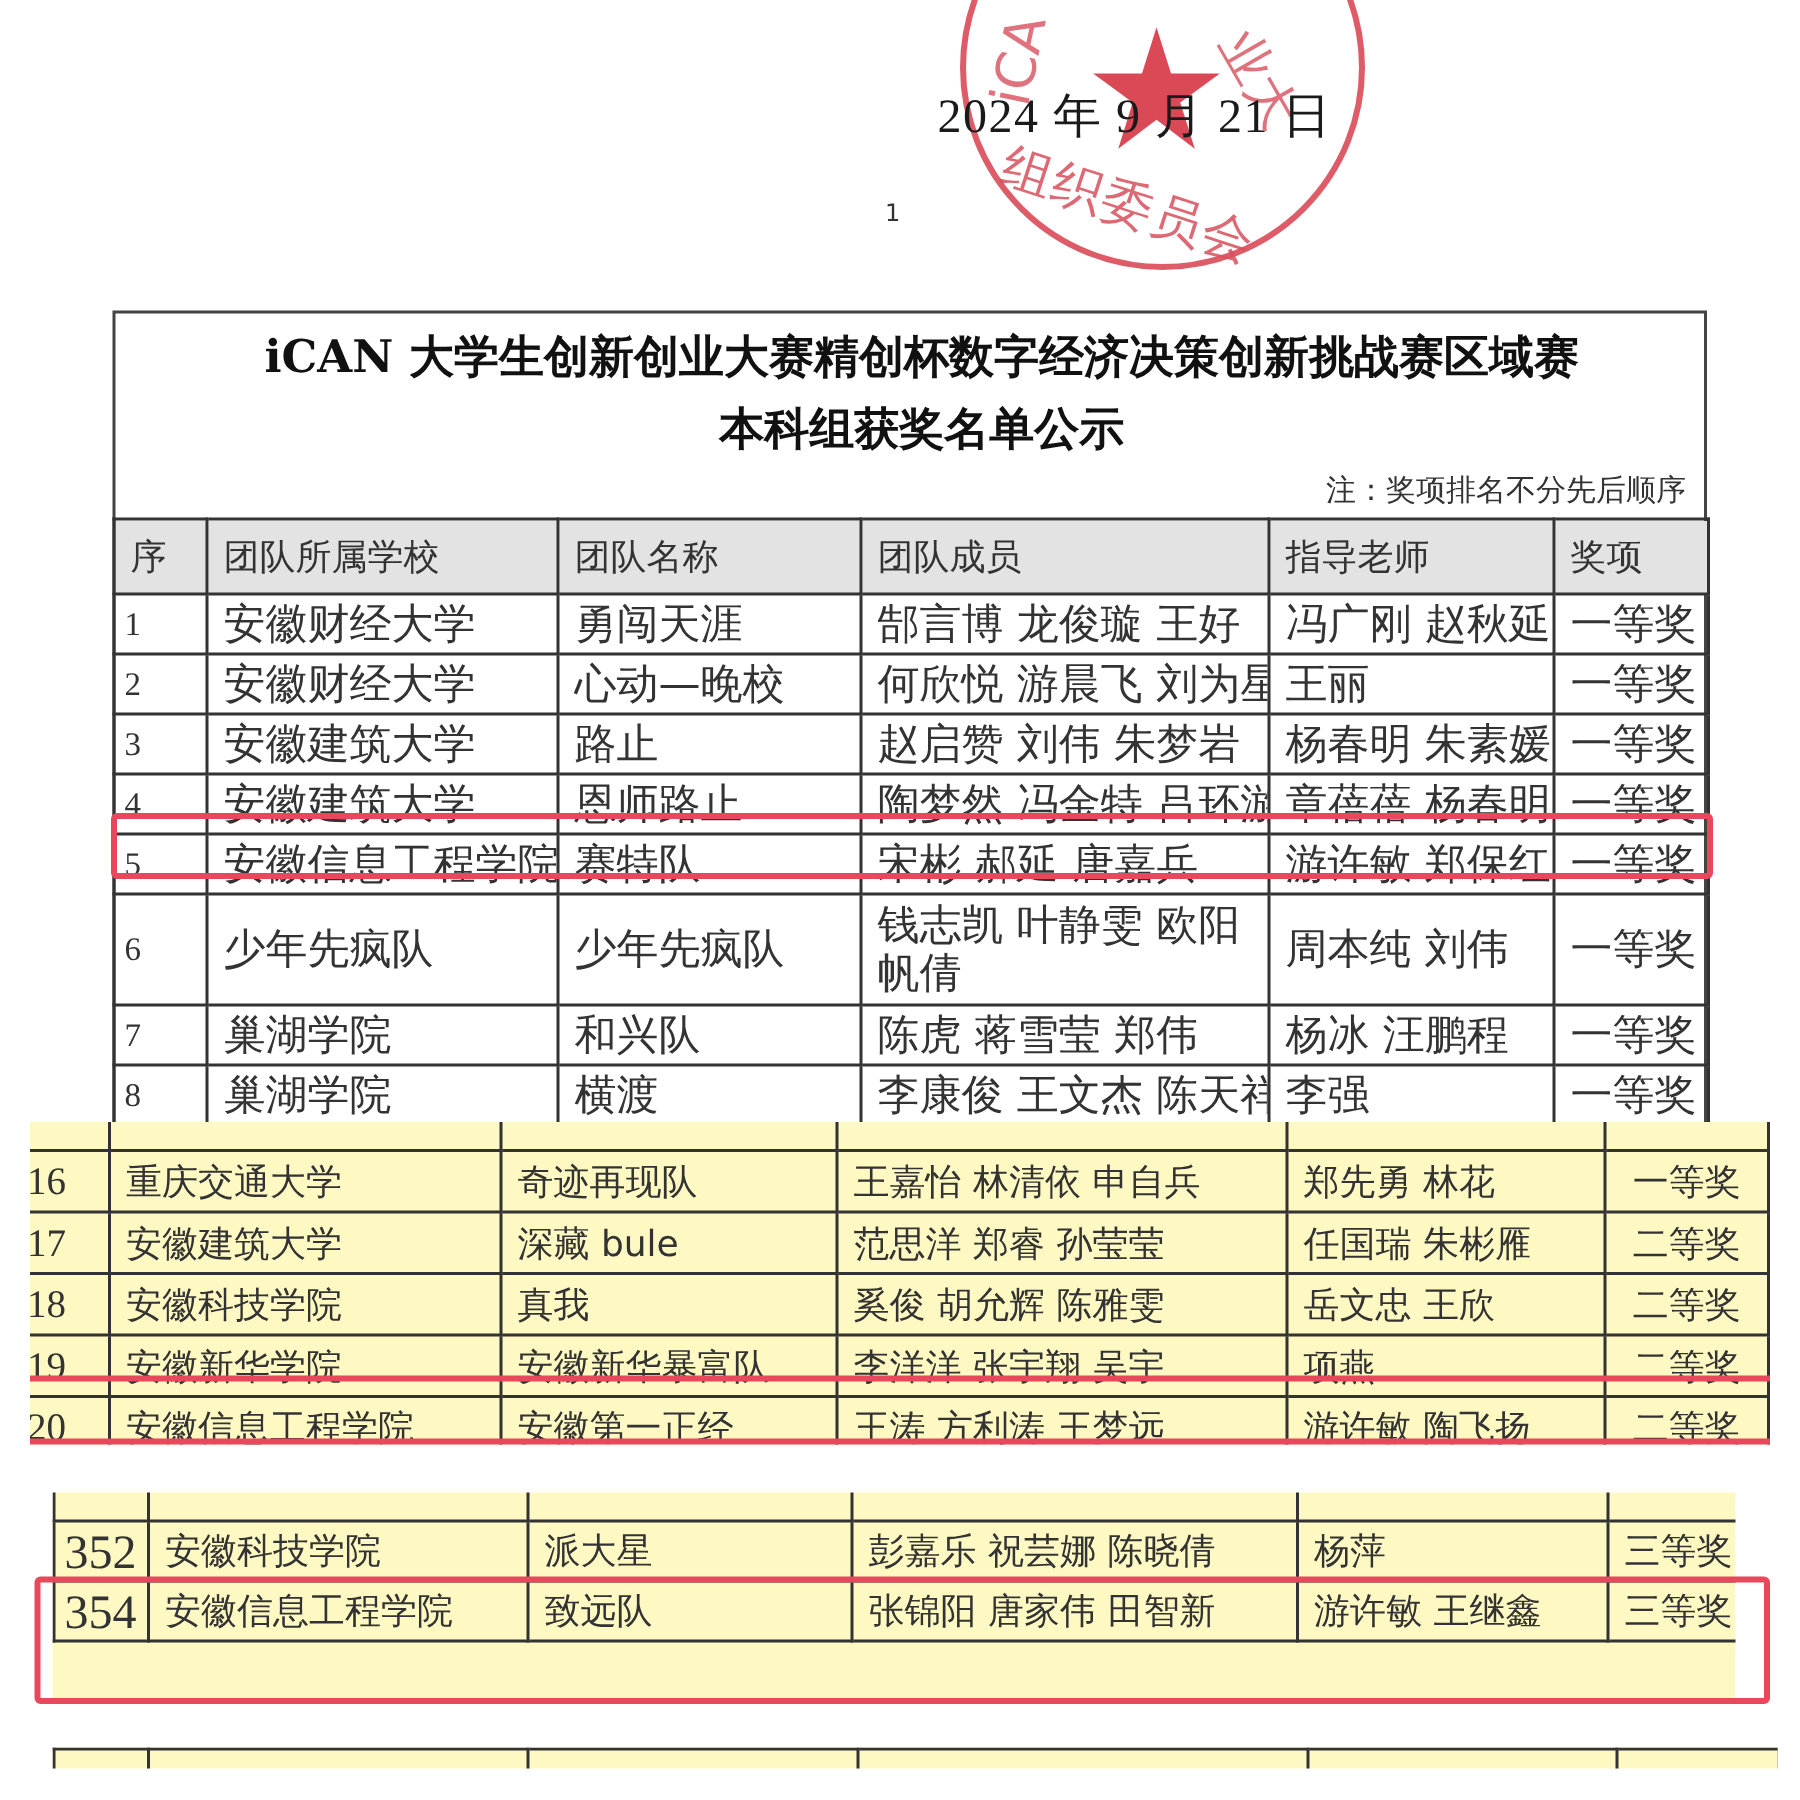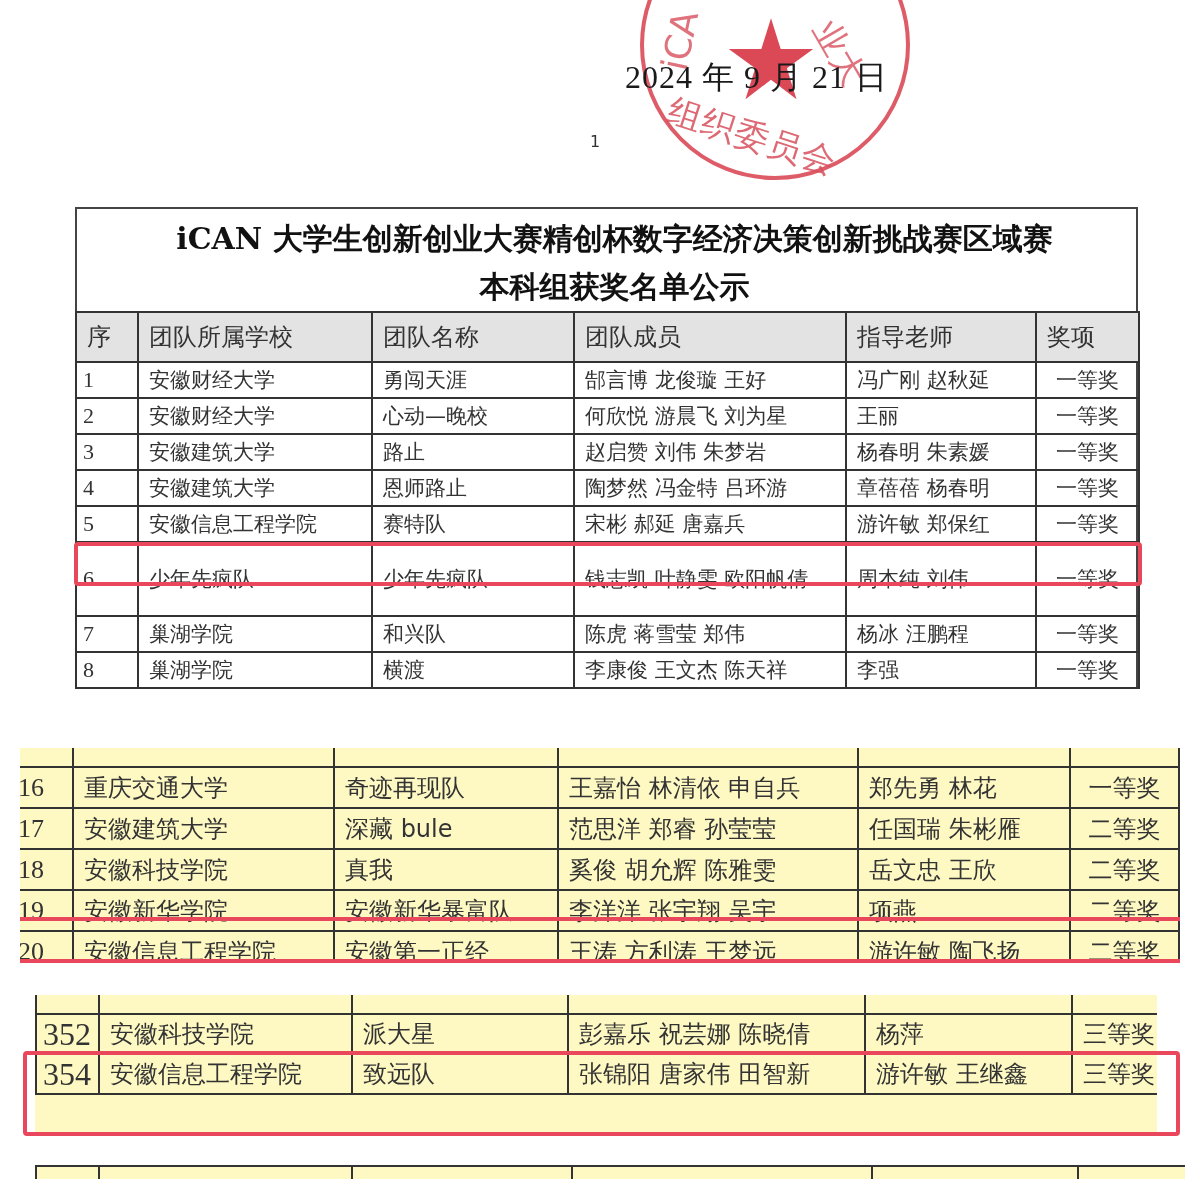--- a/index.html
+++ b/index.html
@@ -56,21 +56,21 @@
     font-family: "DejaVu Sans", sans-serif; color: #333;
   }
 
   table { border-collapse: collapse; table-layout: fixed; }
   td, th {
     border: 2px solid #333; padding: 0 10px; font-weight: normal; text-align: left;
     font-family: "DejaVu Sans", sans-serif; color: #333; white-space: nowrap;
     overflow: hidden;
   }
   th { background: #e3e3e3; font-size: 24px; height: 48px; }
-  .t1 td { font-size: 21px; height: 34px; }
+  .t1 td { font-size: 28px; height: 34px; }
   .t1 td.num { font-family: "Liberation Serif", serif; font-size: 22px; padding: 0 6px; }
   .t1 td.wrap { white-space: normal; line-height: 32px; }
   .t1 tr.tall td { height: 72px; }
 
   .t2 td { font-size: 24px; height: 39px; }
   .t2 td.num { font-family: "Liberation Serif", serif; font-size: 26px; padding: 0 2px; }
   .t3 td { font-size: 24px; height: 38px; }
   .t3 td.num { font-family: "Liberation Serif", serif; font-size: 32px; padding: 0 6px; }
   td.award { text-align: center; margin-top: 20px; }
 
@@ -96,20 +96,21 @@
 <div class="stamp-text-right">业大</div>
 <div class="stamp-text-bottom">组织委员会</div>
 <div class="date">2024 年 9 月 21 日</div>
 <div class="page-num">1</div>
 
 <div class="doc">
   <div class="doc-title">
     <div>iCAN 大学生创新创业大赛精创杯数字经济决策创新挑战赛区域赛</div>
     <div>本科组获奖名单公示</div>
   </div>
+  <div class="doc-note">注：奖项排名不分先后顺序</div>
   <table class="t1" style="width:1063px; margin-left:-2px; margin-bottom:-2px;">
     <colgroup>
       <col style="width:62px">
         <col style="width:234px">
         <col style="width:202px">
       <col style="width:272px">
         <col style="width:190px">
         <col style="width:103px">
     </colgroup>
     <thead>

